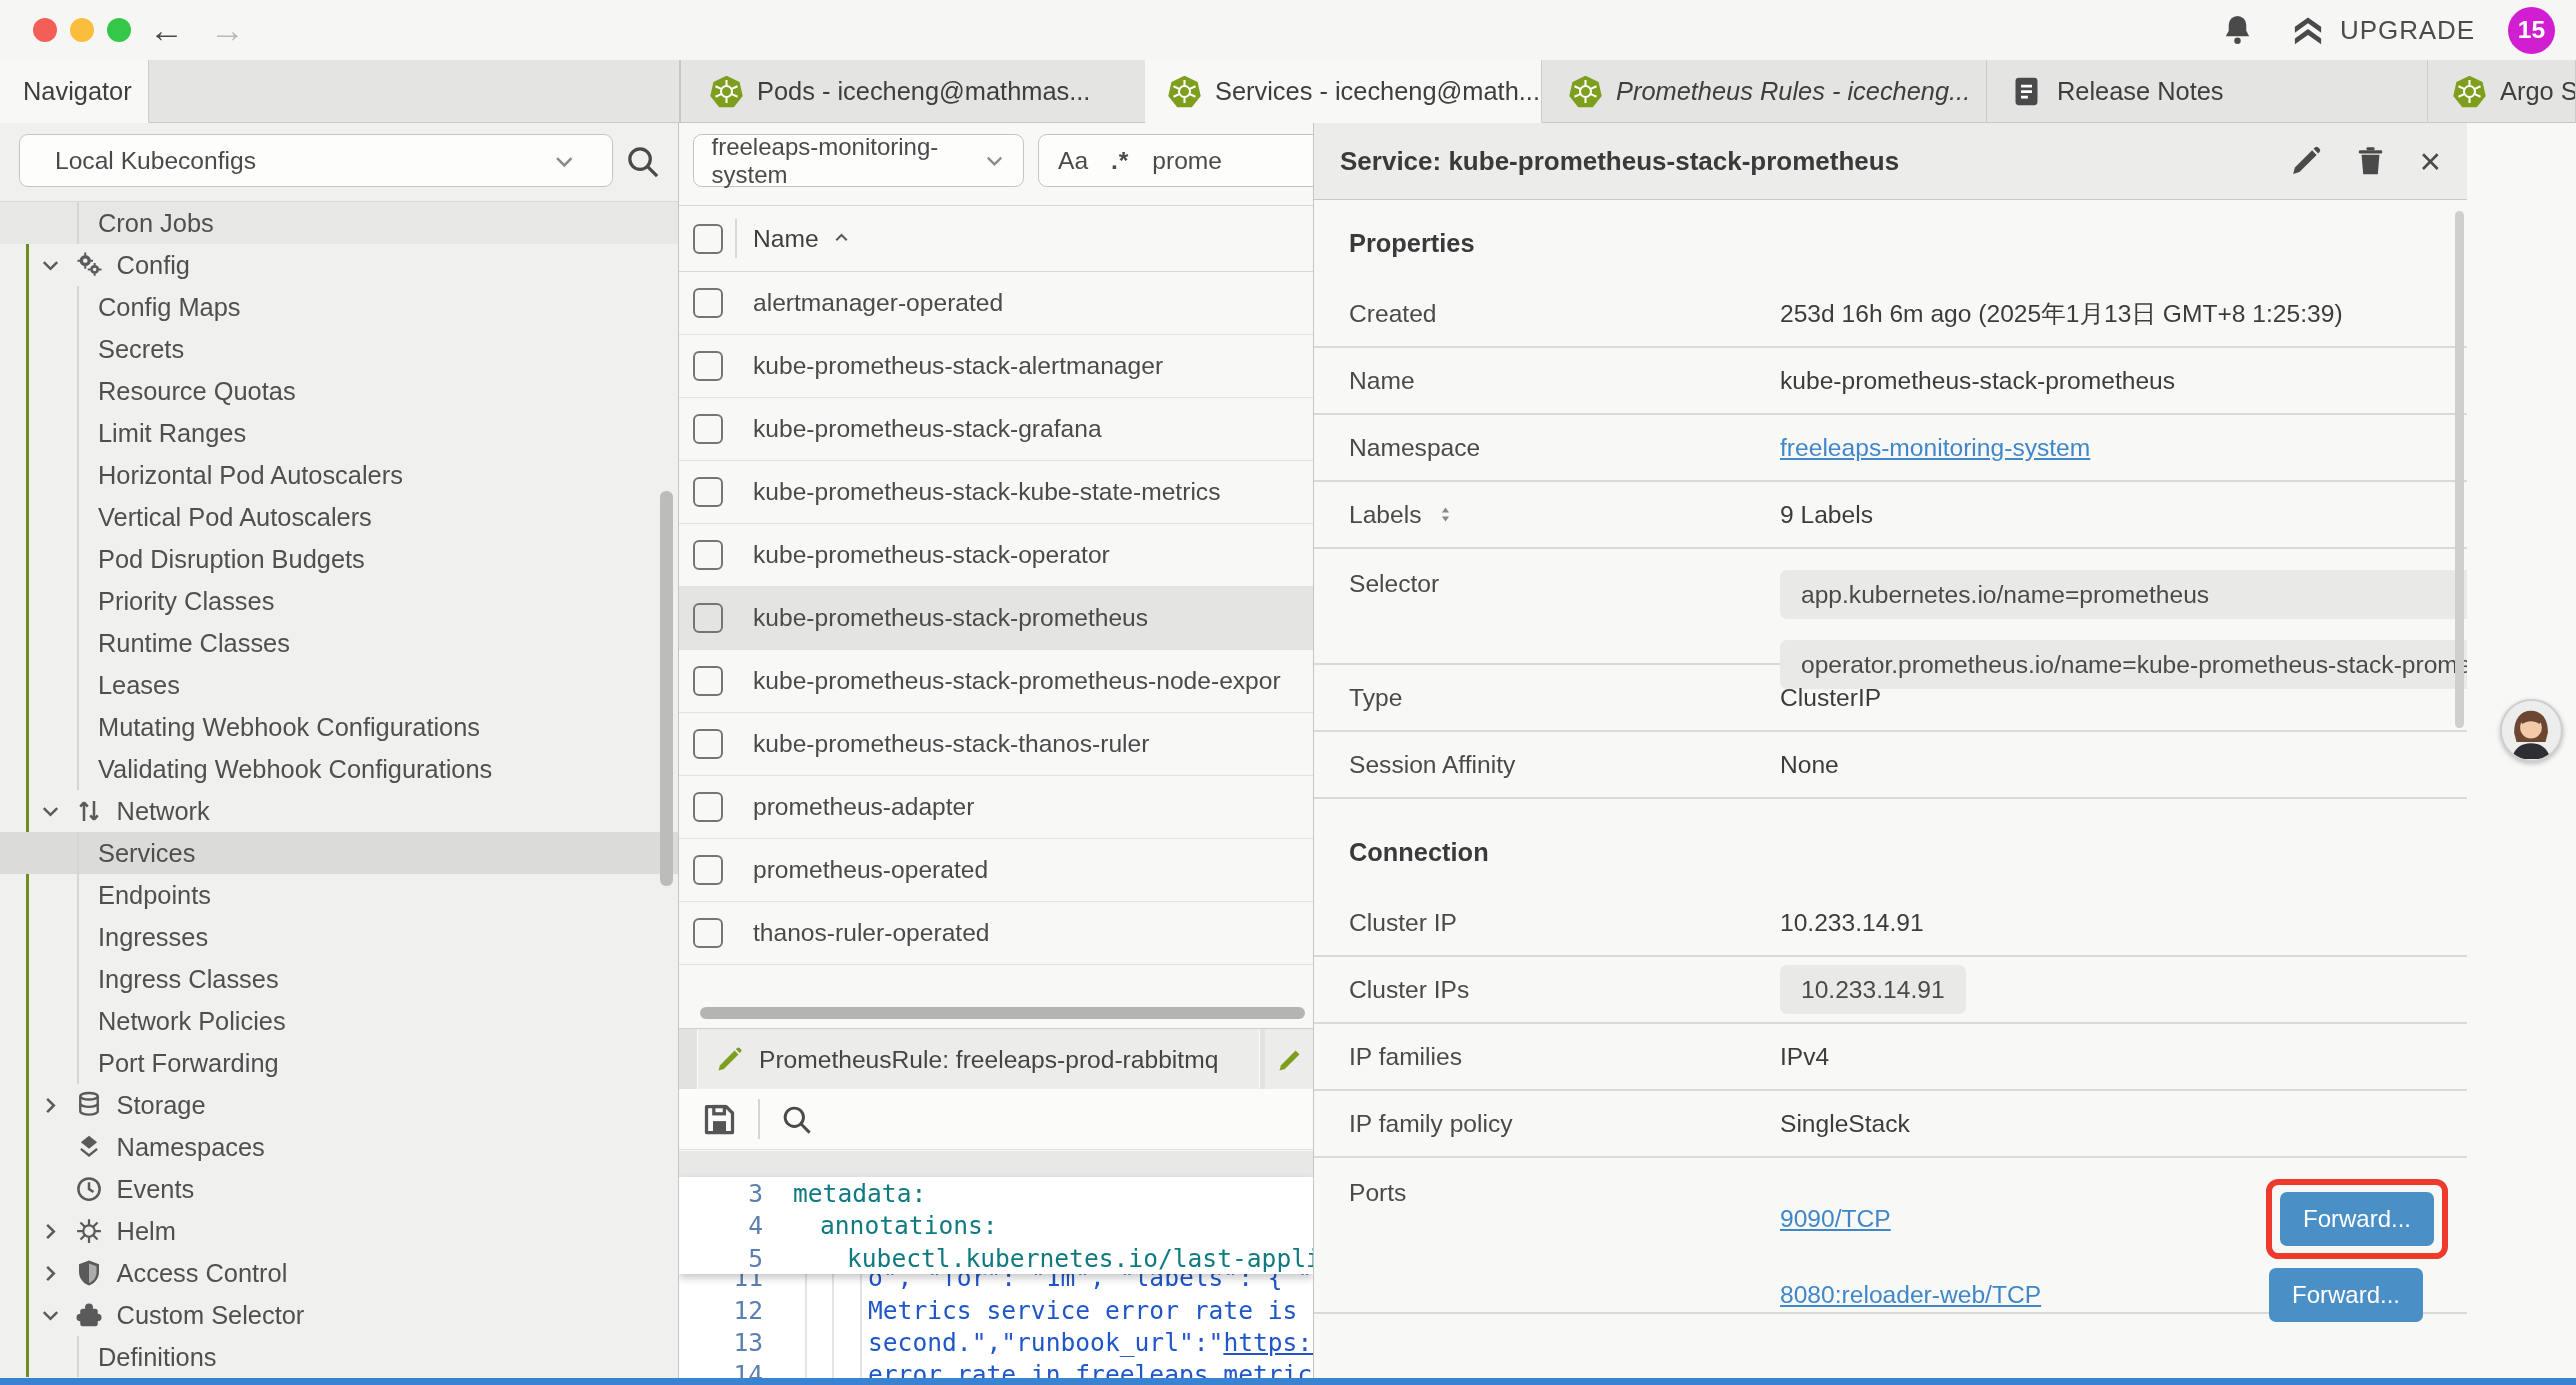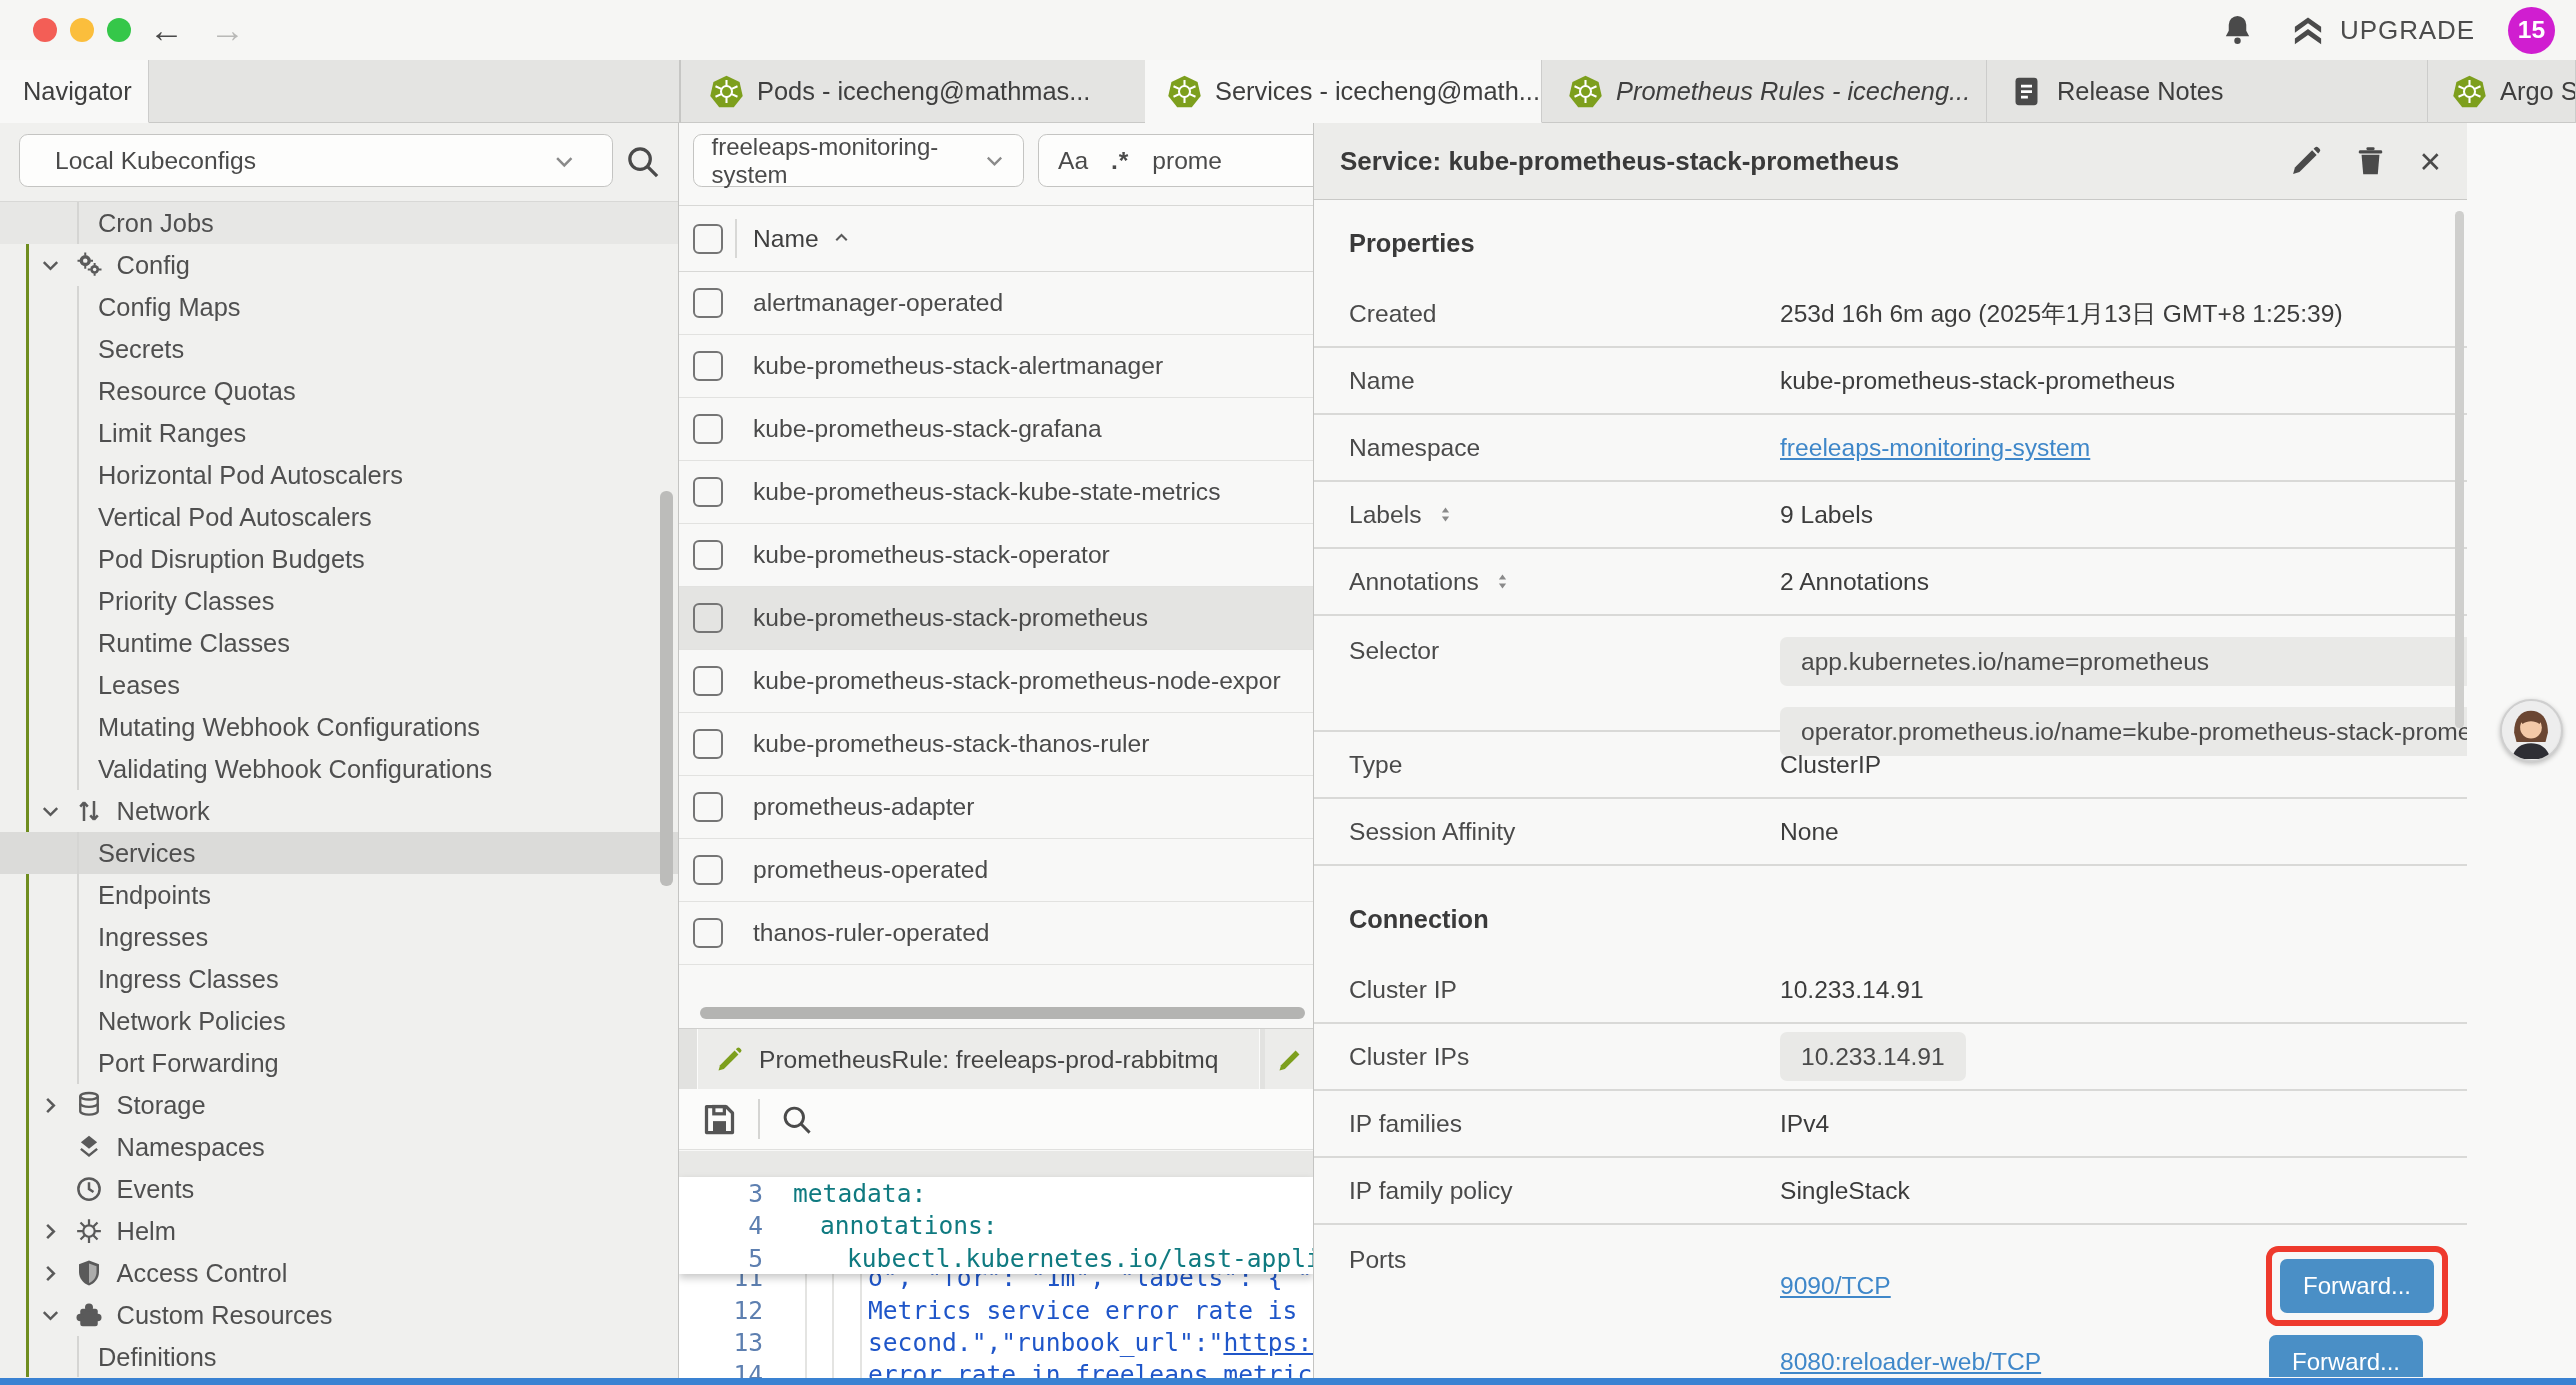--- a/index.html
+++ b/index.html
@@ -403,21 +403,21 @@
             </svg>
           </span>
           <span class="ticon">
             <svg width="30" height="30" viewBox="0 0 24 24" fill="#5a5a5a">
               <rect x="5" y="7" width="14" height="14" rx="2"></rect>
               <circle cx="12" cy="6" r="3.2"></circle>
               <circle cx="19" cy="14" r="3"></circle>
               <circle cx="5" cy="14" r="3"></circle>
             </svg>
           </span>
-          <span>Custom Resources</span>
+          <span>Custom Selector</span>
         </div>
         <div class="titem child">
           <span>Definitions</span>
         </div>
       </div>
     <div class="side-scroll"></div>
   </div>
 
   <div class="middle">
     <div class="filterbar">
@@ -605,34 +605,20 @@
               <svg width="23" height="23" viewBox="0 0 24 24" fill="#8a8a8a">
                 <path d="M8.2 10 12 4.8 15.8 10z"></path>
                 <path d="M15.8 14 12 19.2 8.2 14z"></path>
               </svg>
             </span>
           </span>
           <span class="pval" style="flex: 1 1 0%;">
             <span>9 Labels</span>
           </span>
         </div>
-        <div class="prow" style="height: 67px;">
-          <span class="plabel">
-            <span>Annotations</span>
-            <span>
-              <svg width="23" height="23" viewBox="0 0 24 24" fill="#8a8a8a">
-                <path d="M8.2 10 12 4.8 15.8 10z"></path>
-                <path d="M15.8 14 12 19.2 8.2 14z"></path>
-              </svg>
-            </span>
-          </span>
-          <span class="pval" style="flex: 1 1 0%;">
-            <span>2 Annotations</span>
-          </span>
-        </div>
         <div class="prow top" style="height: 116px; padding-top: 21px;">
           <span class="plabel">
             <span>Selector</span>
           </span>
           <span class="pval" style="flex: 1 1 0%;">
             <span class="chipcol">
               <span class="chip">app.kubernetes.io/name=prometheus</span>
               <span class="chip">operator.prometheus.io/name=kube-prometheus-stack-prometheus</span>
             </span>
           </span>

